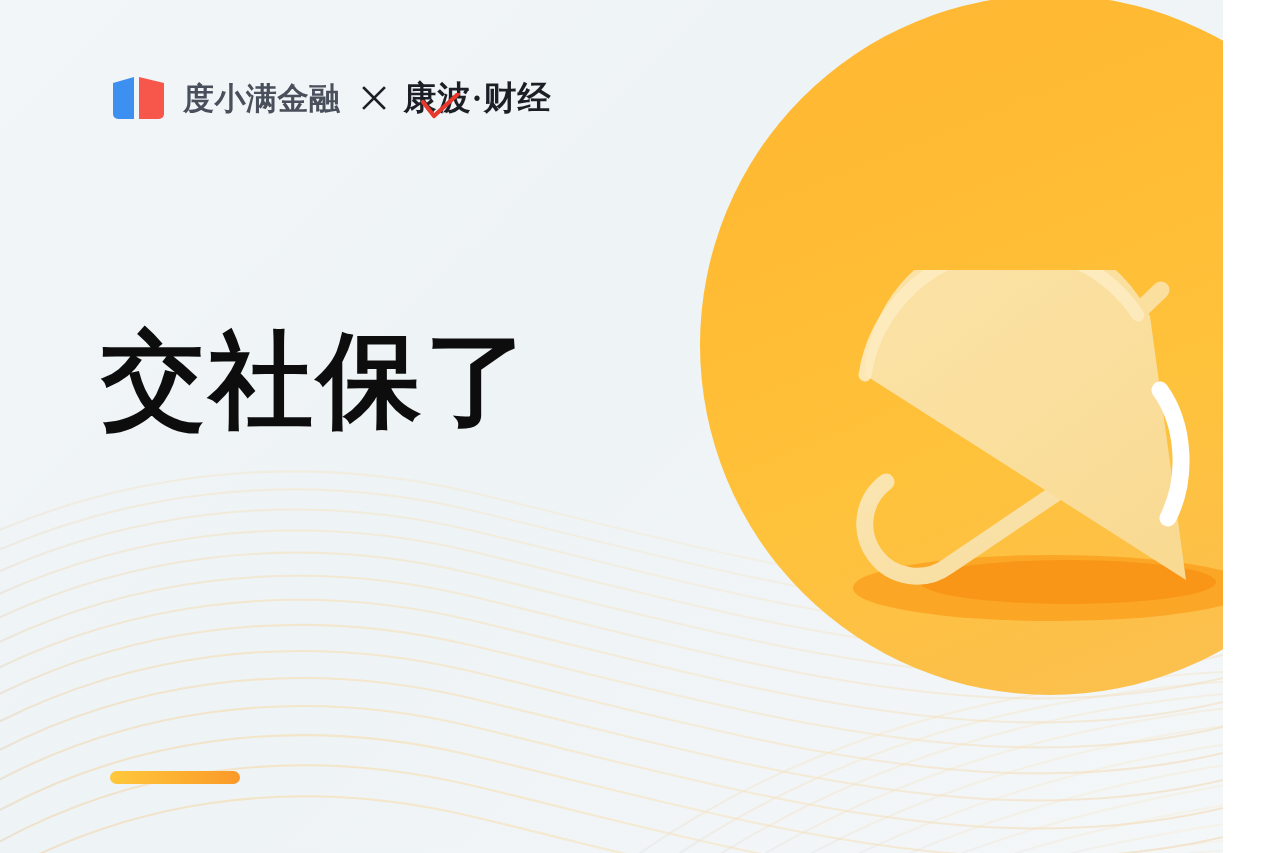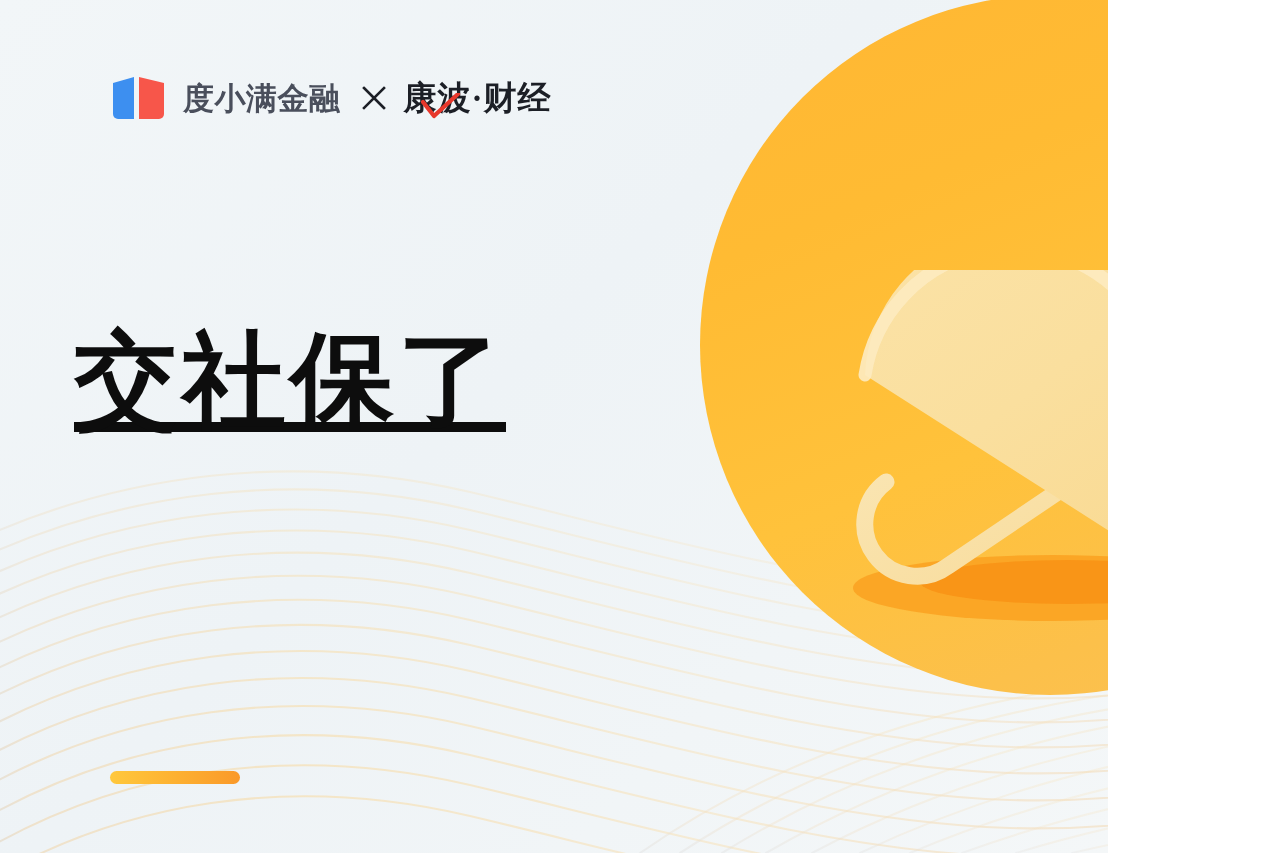--- a/index.html
+++ b/index.html
@@ -2,21 +2,21 @@
 <html><head>
 <meta charset="utf-8">
 <style>
   html, body {
     margin: 0;
     padding: 0;
     background: #ffffff;
   }
   #canvas {
     position: relative;
-    width: 1108px;
+    width: 1223px;
     height: 853px;
     overflow: hidden;
     background: linear-gradient(135deg, #f2f6f8 0%, #eef3f6 45%, #f4f7f8 100%);
     font-family: "Liberation Sans", sans-serif;
   }
 
   
   .bg-waves {
     position: absolute;
     left: 0;
@@ -94,30 +94,29 @@
     position: absolute;
     left: 17px;
     top: 18px;
     width: 40px;
     height: 26px;
   }
 
   
   .headline {
     position: absolute;
-    left: 74px;
+    left: 101px;
     top: 322px;
     font-size: 104px;
     font-weight: bold;
     color: #0d0d0d;
     letter-spacing: 4px;
     line-height: 1.12;
     white-space: nowrap;
     font-family: "Liberation Sans", sans-serif;
-    text-decoration: underline;
   }
 
   
   .accent-bar {
     position: absolute;
     left: 110px;
     top: 771px;
     width: 130px;
     height: 13px;
     border-radius: 7px;

